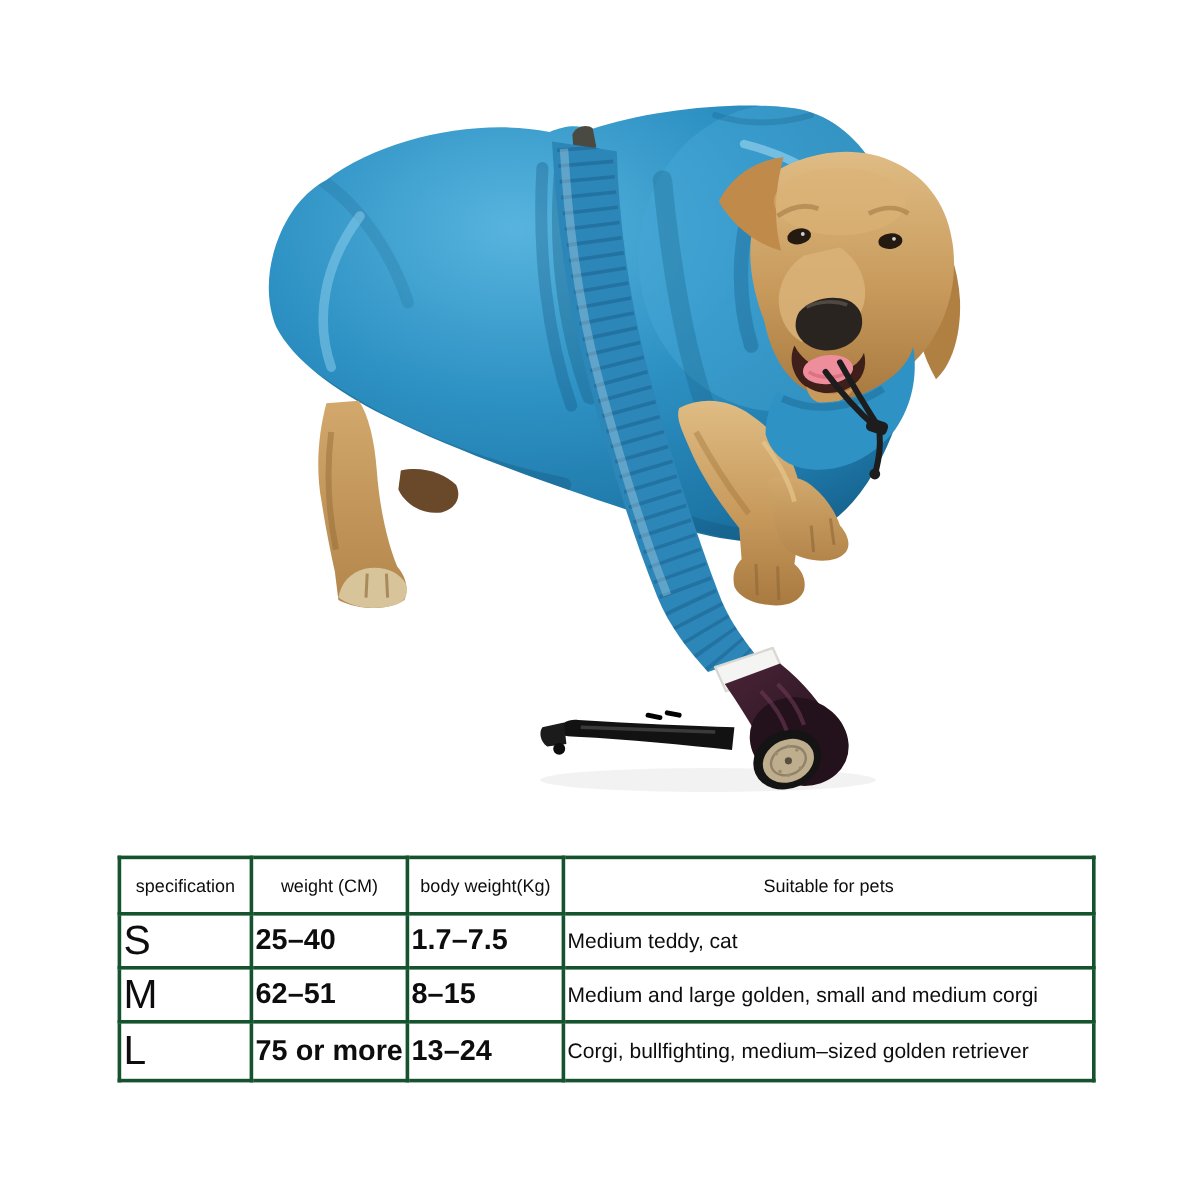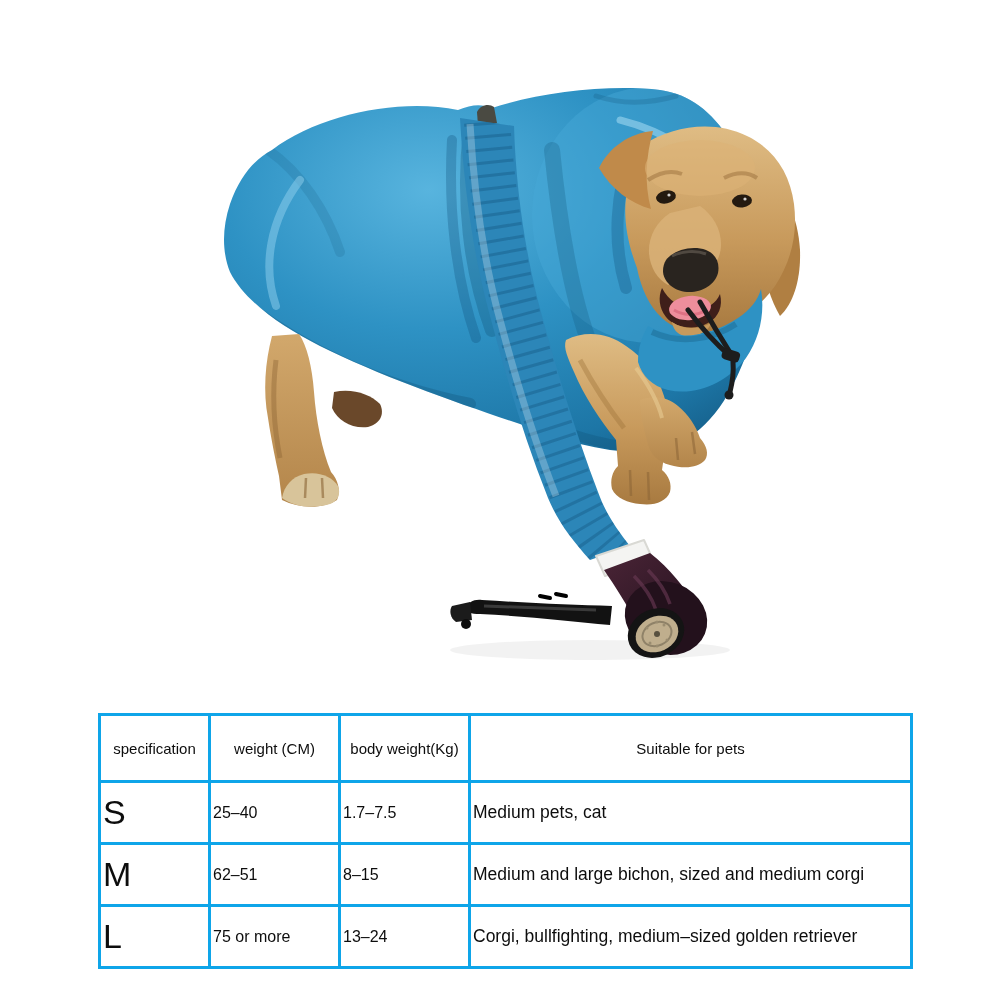--- a/index.html
+++ b/index.html
@@ -5,27 +5,27 @@
   html,body{margin:0;padding:0;background:#ffffff;}
   body{width:1000px;height:1000px;position:relative;overflow:hidden;
        font-family:"Liberation Sans", sans-serif;color:#0d0d0d;}
   .stage{position:absolute;inset:0;background:#ffffff;}
   .photo-svg{position:absolute;left:0;top:0;width:1000px;height:700px;display:block;}
 
   
   .spec-table-wrap{position:absolute;left:98px;top:713px;width:812px;}
   table.spec{border-collapse:collapse;table-layout:fixed;width:812px;}
   table.spec th, table.spec td{
-     border:3px solid #0ea5e9;vertical-align:middle;
-     padding:10px 2px;overflow:hidden;white-space:nowrap;color:#0d0d0d;}
+     border:3px solid #14532d;vertical-align:middle;
+     padding:0 2px;overflow:hidden;white-space:nowrap;color:#0d0d0d;}
   table.spec th{font-size:15px;font-weight:400;height:44px;}
   tr.r{height:45px;}
   tr.r-last{height:49px;}
   td.size{font-size:34px;font-weight:400;letter-spacing:0.5px;}
-  td.num{font-size:16px;font-weight:400;}
+  td.num{font-size:24px;font-weight:700;}
   td.pets{font-size:17.5px;font-weight:400;}
 </style>
 </head>
 <body>
 
 <div class="stage">
 
   <svg class="photo-svg" viewBox="0 0 1000 700">
     <defs>
       <radialGradient id="bagGrad" cx="38%" cy="28%" r="85%">
@@ -207,27 +207,27 @@
           <th>weight (CM)</th>
           <th>body weight(Kg)</th>
           <th>Suitable for pets</th>
         </tr>
       </thead>
       <tbody>
         <tr class="r">
           <td class="size">S</td>
           <td class="num">25–40</td>
           <td class="num">1.7–7.5</td>
-          <td class="pets">Medium pets, cat</td>
+          <td class="pets">Medium teddy, cat</td>
         </tr>
         <tr class="r">
           <td class="size">M</td>
           <td class="num">62–51</td>
           <td class="num">8–15</td>
-          <td class="pets">Medium and large bichon, sized and medium corgi</td>
+          <td class="pets">Medium and large golden, small and medium corgi</td>
         </tr>
         <tr class="r r-last">
           <td class="size">L</td>
           <td class="num">75 or more</td>
           <td class="num">13–24</td>
           <td class="pets">Corgi, bullfighting, medium–sized golden retriever</td>
         </tr>
       </tbody>
     </table>
   </div>

